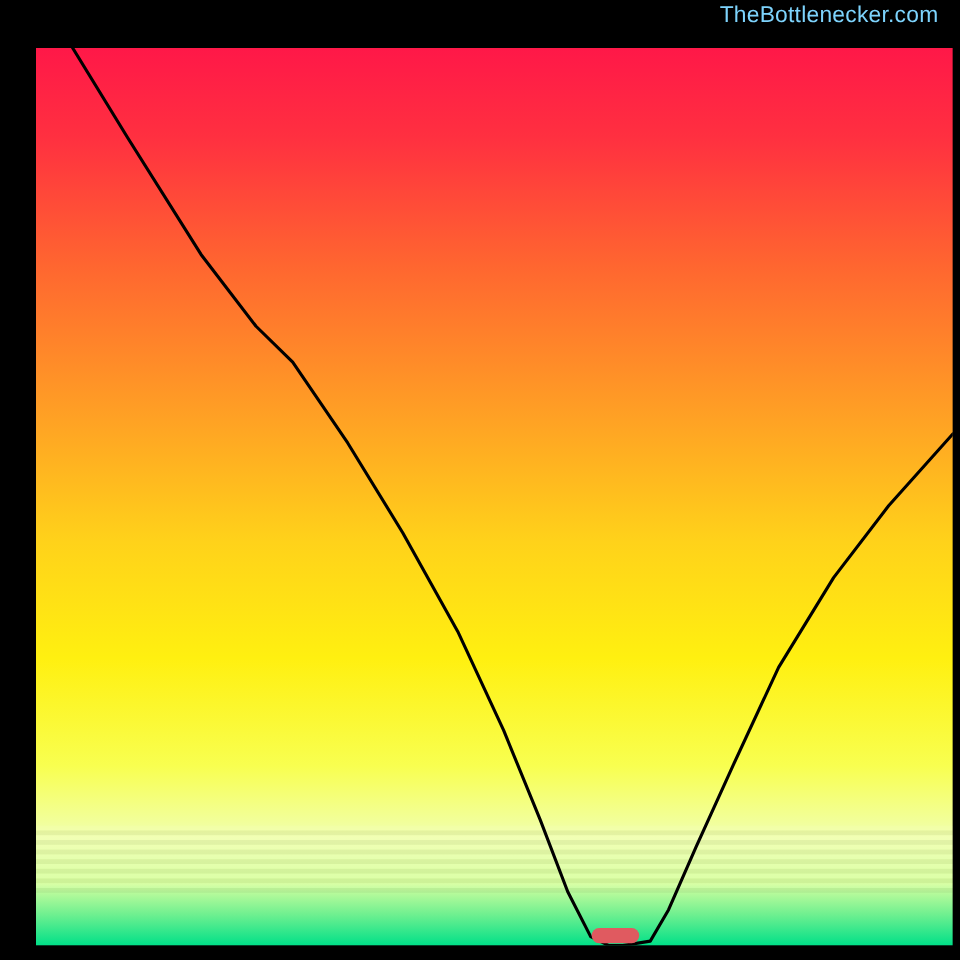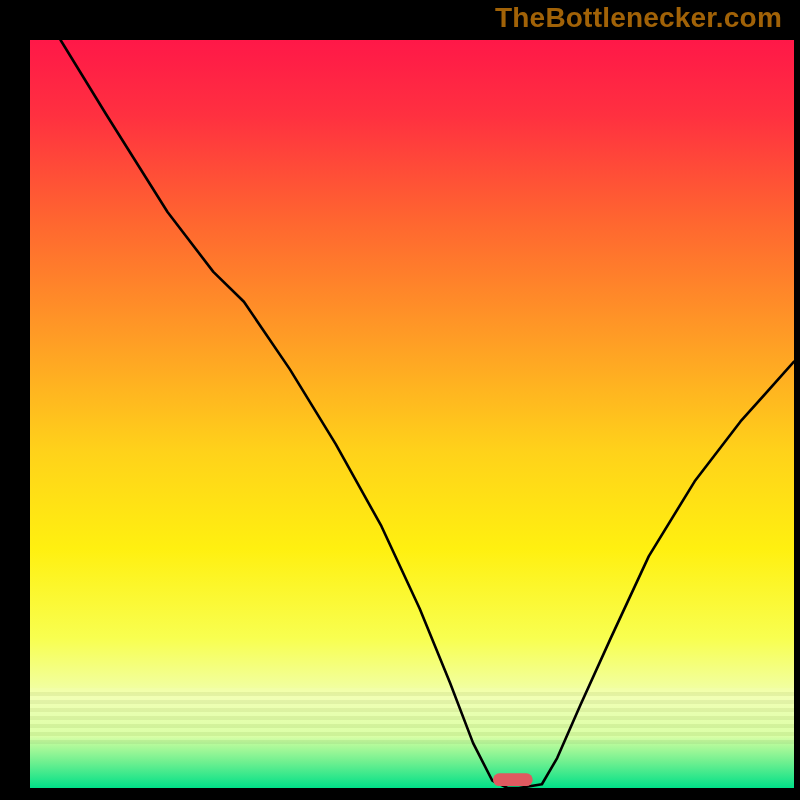--- a/index.html
+++ b/index.html
@@ -23,23 +23,23 @@
     position: absolute;
     left: 18px;
     top: 28px;
     width: 764px;
     height: 748px;
   }
   .watermark {
     position: absolute;
     top: 2px;
     right: 18px;
-    color: #a16207;
-    font-size: 28px;
-    font-weight: 700;
+    color: #7dd3fc;
+    font-size: 19px;
+    font-weight: 400;
     letter-spacing: 0.2px;
   }
   svg {
     display: block;
   }
 </style>
 </head>
 <body>
 
 <div class="frame">

